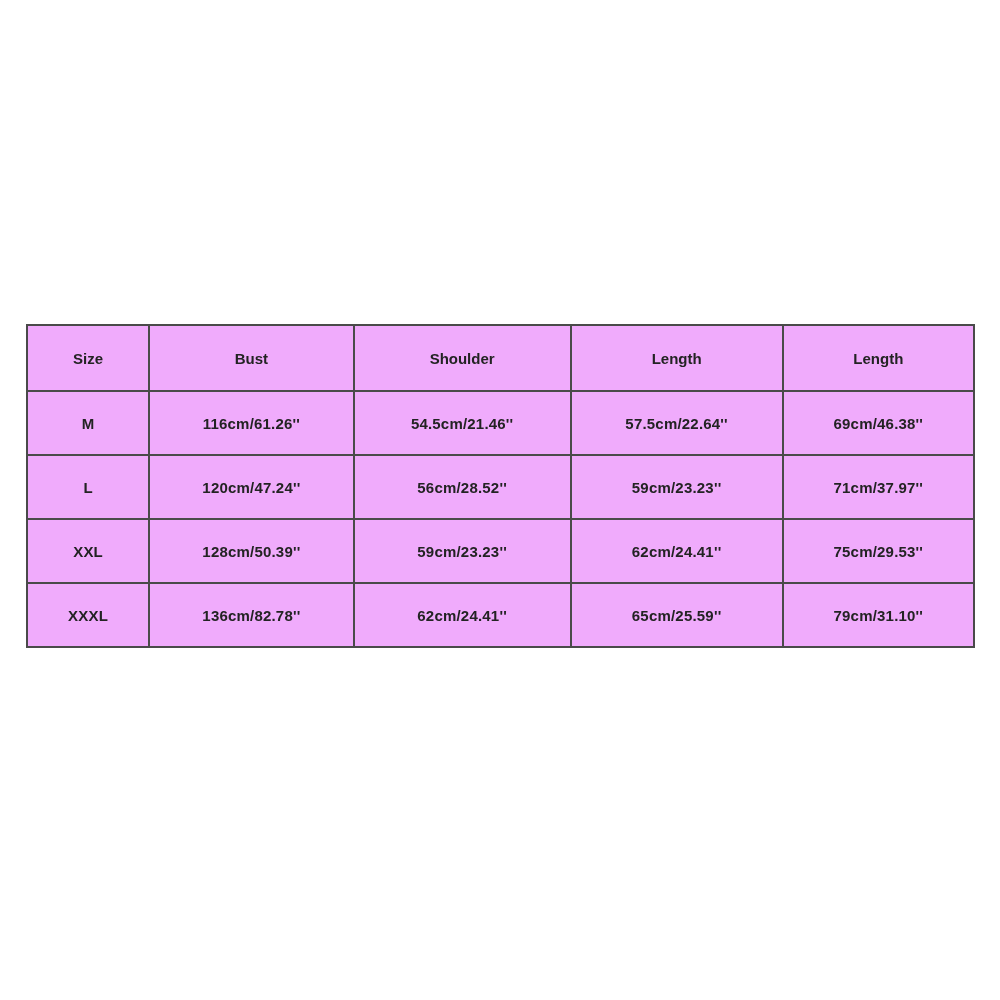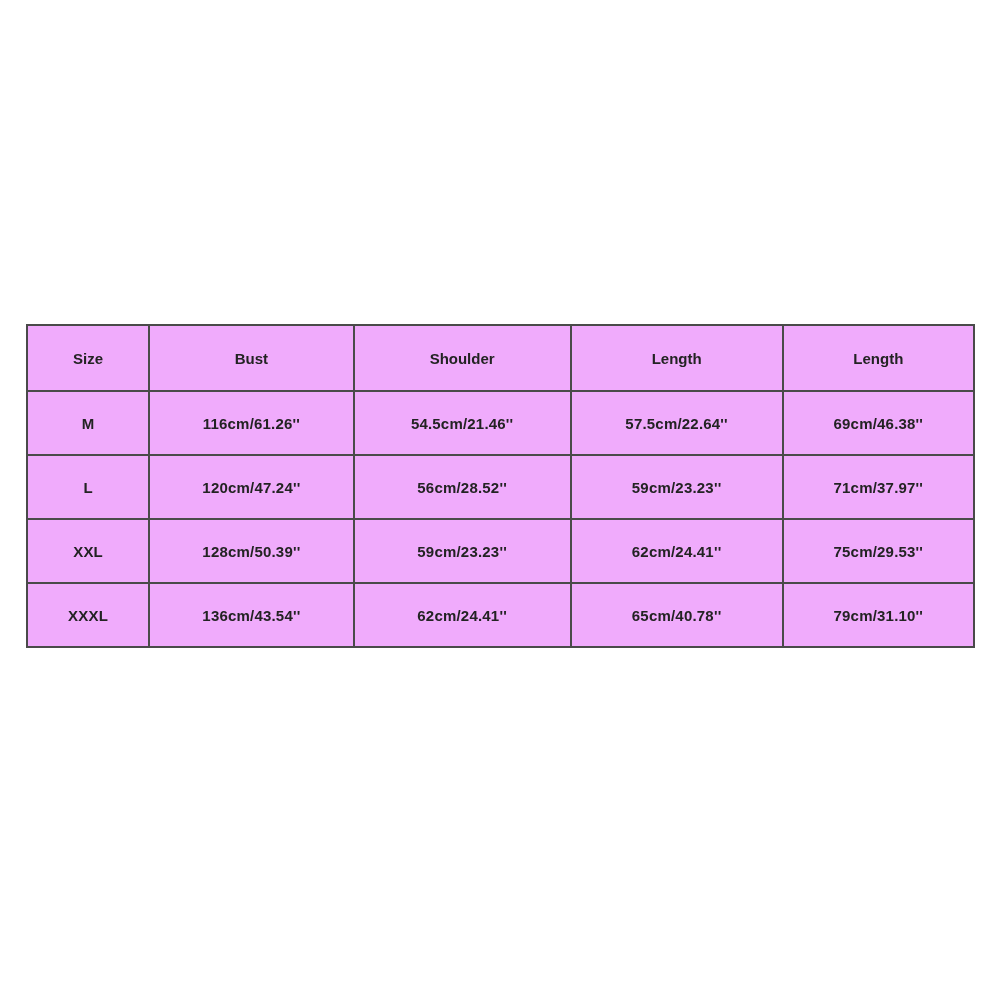--- a/index.html
+++ b/index.html
@@ -75,21 +75,21 @@
     </tr>
         <tr>
       <td>XXL</td>
       <td>128cm/50.39''</td>
       <td>59cm/23.23''</td>
       <td>62cm/24.41''</td>
       <td>75cm/29.53''</td>
     </tr>
         <tr>
       <td>XXXL</td>
-      <td>136cm/43.54''</td>
+      <td>136cm/82.78''</td>
       <td>62cm/24.41''</td>
-      <td>65cm/40.78''</td>
+      <td>65cm/25.59''</td>
       <td>79cm/31.10''</td>
     </tr>
       </tbody>
   </table>
 
 </div>
 
 </body></html>

